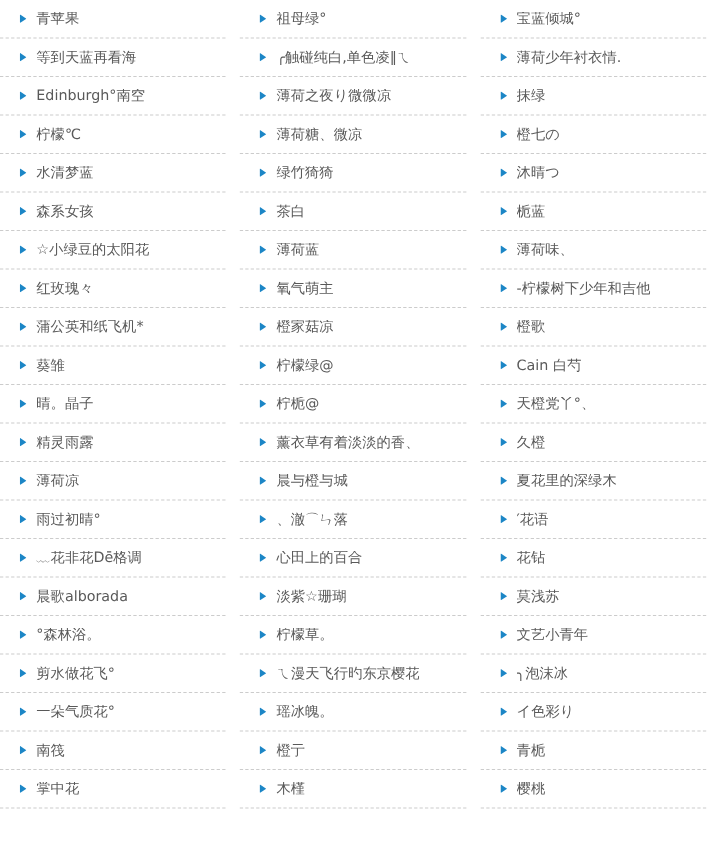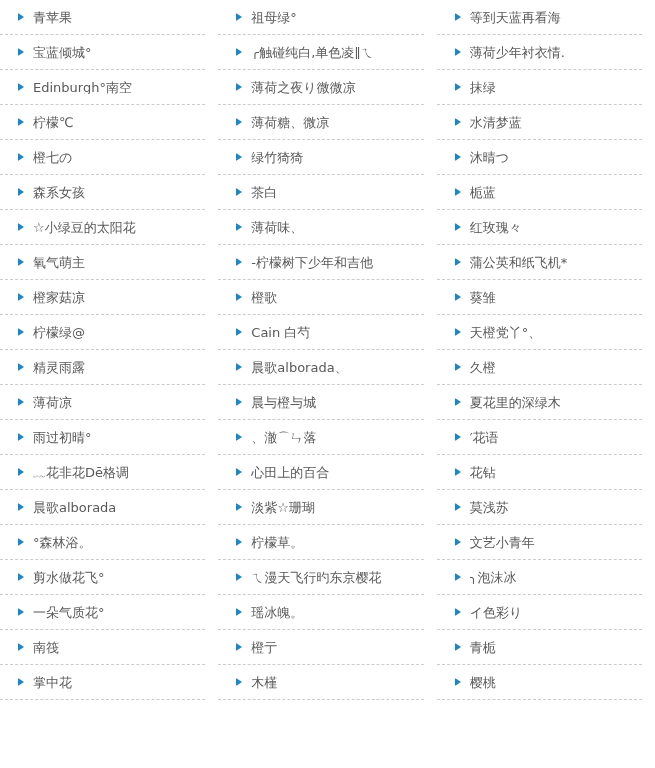--- a/index.html
+++ b/index.html
@@ -62,28 +62,28 @@
       <div class="cell">
         <span class="arrow"></span>
         <a class="nick">青苹果</a>
       </div>
       <div class="cell">
         <span class="arrow"></span>
         <a class="nick">祖母绿°</a>
       </div>
       <div class="cell">
         <span class="arrow"></span>
+        <a class="nick">宝蓝倾城°</a>
+      </div>
+      <div class="cell">
+        <span class="arrow"></span>
         <a class="nick">等到天蓝再看海</a>
       </div>
       <div class="cell">
         <span class="arrow"></span>
-        <a class="nick">宝蓝倾城°</a>
-      </div>
-      <div class="cell">
-        <span class="arrow"></span>
         <a class="nick">╭触碰纯白,单色凌‖ㄟ</a>
       </div>
       <div class="cell">
         <span class="arrow"></span>
         <a class="nick">薄荷少年衬衣情.</a>
       </div>
       <div class="cell">
         <span class="arrow"></span>
         <a class="nick">Edinburgh°南空</a>
       </div>
@@ -98,28 +98,28 @@
       <div class="cell">
         <span class="arrow"></span>
         <a class="nick">柠檬℃</a>
       </div>
       <div class="cell">
         <span class="arrow"></span>
         <a class="nick">薄荷糖、微凉</a>
       </div>
       <div class="cell">
         <span class="arrow"></span>
+        <a class="nick">橙七の</a>
+      </div>
+      <div class="cell">
+        <span class="arrow"></span>
         <a class="nick">水清梦蓝</a>
       </div>
       <div class="cell">
         <span class="arrow"></span>
-        <a class="nick">橙七の</a>
-      </div>
-      <div class="cell">
-        <span class="arrow"></span>
         <a class="nick">绿竹猗猗</a>
       </div>
       <div class="cell">
         <span class="arrow"></span>
         <a class="nick">沐晴つ</a>
       </div>
       <div class="cell">
         <span class="arrow"></span>
         <a class="nick">森系女孩</a>
       </div>
@@ -130,20 +130,24 @@
       <div class="cell">
         <span class="arrow"></span>
         <a class="nick">栀蓝</a>
       </div>
       <div class="cell">
         <span class="arrow"></span>
         <a class="nick">☆小绿豆的太阳花</a>
       </div>
       <div class="cell">
         <span class="arrow"></span>
+        <a class="nick">薄荷蓝</a>
+      </div>
+      <div class="cell">
+        <span class="arrow"></span>
         <a class="nick">薄荷味、</a>
       </div>
       <div class="cell">
         <span class="arrow"></span>
         <a class="nick">红玫瑰々</a>
       </div>
       <div class="cell">
         <span class="arrow"></span>
         <a class="nick">氧气萌主</a>
       </div>
@@ -170,29 +174,37 @@
       <div class="cell">
         <span class="arrow"></span>
         <a class="nick">柠檬绿@</a>
       </div>
       <div class="cell">
         <span class="arrow"></span>
         <a class="nick">Cain 白芍</a>
       </div>
       <div class="cell">
         <span class="arrow"></span>
+        <a class="nick">晴。晶子</a>
+      </div>
+      <div class="cell">
+        <span class="arrow"></span>
+        <a class="nick">柠栀@</a>
+      </div>
+      <div class="cell">
+        <span class="arrow"></span>
         <a class="nick">天橙党丫°、</a>
       </div>
       <div class="cell">
         <span class="arrow"></span>
         <a class="nick">精灵雨露</a>
       </div>
       <div class="cell">
         <span class="arrow"></span>
-        <a class="nick">晨歌alborada、</a>
+        <a class="nick">薰衣草有着淡淡的香、</a>
       </div>
       <div class="cell">
         <span class="arrow"></span>
         <a class="nick">久橙</a>
       </div>
       <div class="cell">
         <span class="arrow"></span>
         <a class="nick">薄荷凉</a>
       </div>
       <div class="cell">

